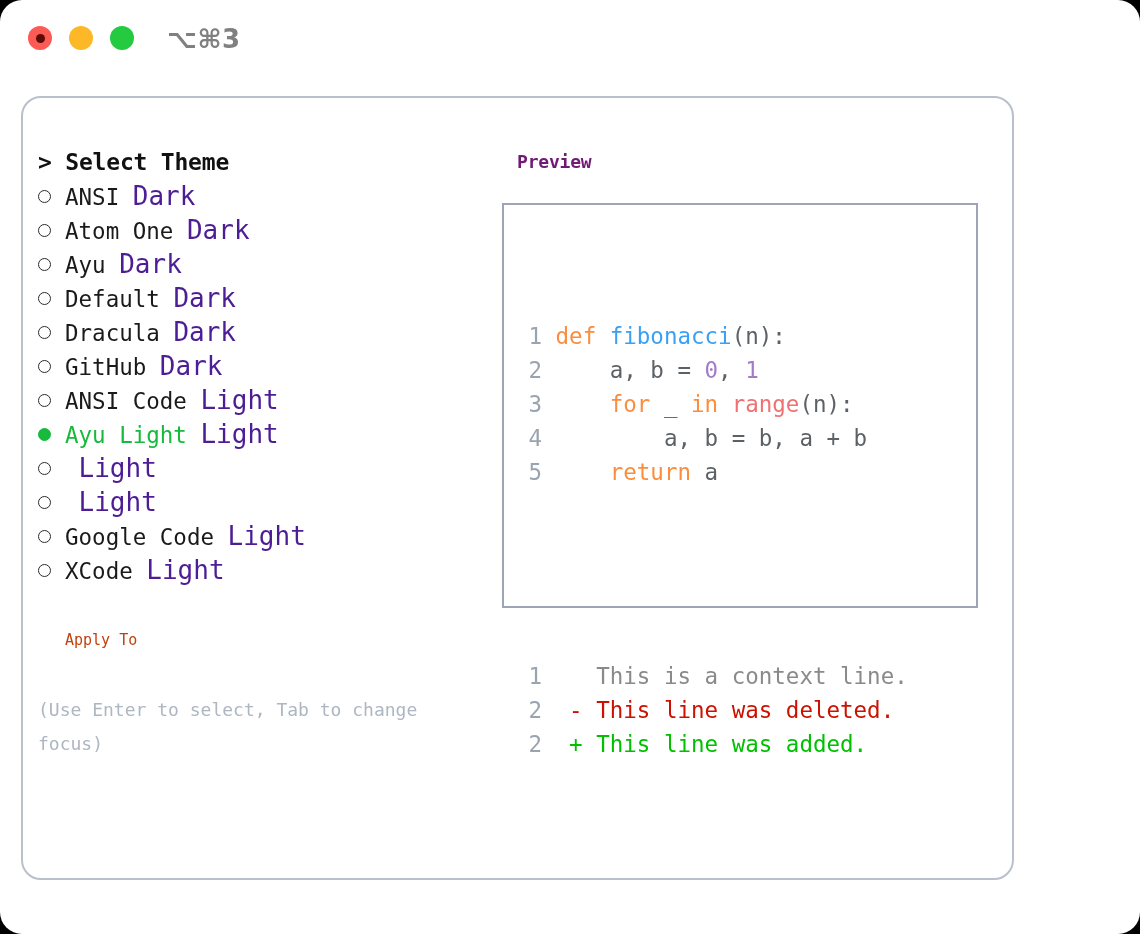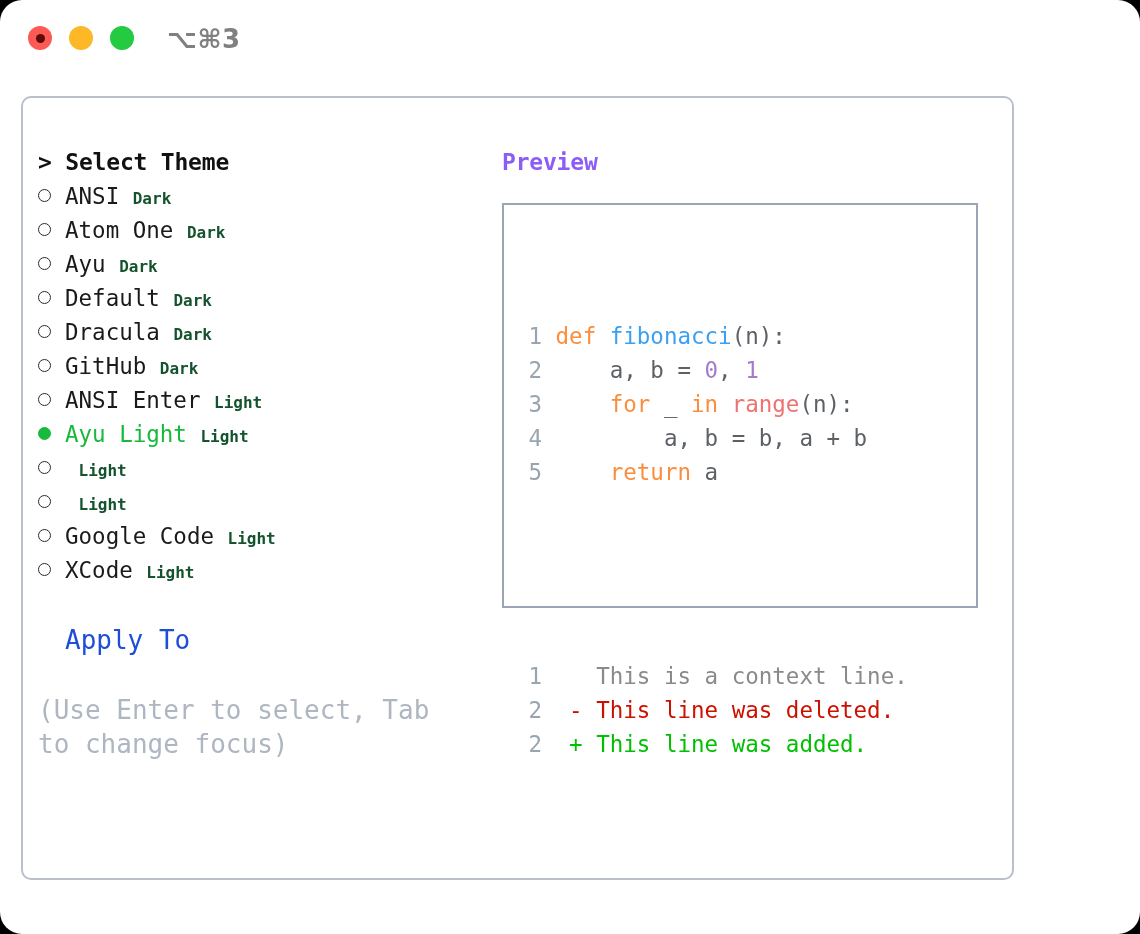--- a/index.html
+++ b/index.html
@@ -74,21 +74,21 @@
   }
 
   
   .panel {
     position: absolute;
     left: 21px;
     top: 96px;
     width: 993px;
     height: 784px;
     border: 2px solid #b9c0cc;
-    border-radius: 10px;
+    border-radius: 20px;
     box-sizing: border-box;
     background: #ffffff;
   }
 
   .columns {
     position: absolute;
     left: 0; top: 0;
     width: 100%; height: 100%;
   }
 
@@ -112,23 +112,23 @@
   .section-title {
     font-size: 23px;
     font-weight: 700;
     color: #111111;
     letter-spacing: -0.2px;
     white-space: pre;
     line-height: 34px;
     height: 34px;
   }
   .section-title-plain {
-    font-size: 26px;
+    font-size: 15px;
     font-weight: 400;
-    color: #1d4ed8;
+    color: #c2410c;
     white-space: pre;
     line-height: 34px;
     height: 34px;
     padding-left: 27px;
   }
 
   .marker {
     display: inline-block;
     width: 27px;
     flex: 0 0 27px;
@@ -154,49 +154,49 @@
   }
 
   .theme-name {
     color: #1a1a1a;
     font-size: 22.5px;
   }
   .theme-name.selected {
     color: #17ba3c;
   }
   .variant {
-    color: #14532d;
-    font-size: 16px;
-    font-weight: bold;
+    color: #4c1d95;
+    font-size: 26px;
   }
 
   .spacer-lg { height: 36px; }
 
   .hint {
     color: #aeb6c2;
-    font-size: 26px;
+    font-size: 18px;
     line-height: 34px;
     width: 420px;
     white-space: pre-wrap;
   }
 
   
   .right-col {
     position: absolute;
     left: 479px;
     top: 47px;
     width: 500px;
   }
 
   .preview-label {
-    font-size: 23px;
+    font-size: 18px;
     font-weight: 700;
-    color: #8b5cf6;
+    color: #701a75;
     line-height: 34px;
     letter-spacing: -0.2px;
+    margin-left: 15px;
   }
 
   .code-box {
     position: absolute;
     left: 0;
     top: 58px;
     width: 476px;
     height: 405px;
     border: 2px solid #9ba5b5;
     box-sizing: border-box;
@@ -255,21 +255,21 @@
 
         <div class="section-title">&gt; Select Theme</div>
 
         <div id="theme-list">
             <div class="row"><span class="marker"><span class="bullet empty"></span></span><span class="theme-name">ANSI</span><span> </span><span class="variant">Dark</span></div>
             <div class="row"><span class="marker"><span class="bullet empty"></span></span><span class="theme-name">Atom One</span><span> </span><span class="variant">Dark</span></div>
             <div class="row"><span class="marker"><span class="bullet empty"></span></span><span class="theme-name">Ayu</span><span> </span><span class="variant">Dark</span></div>
             <div class="row"><span class="marker"><span class="bullet empty"></span></span><span class="theme-name">Default</span><span> </span><span class="variant">Dark</span></div>
             <div class="row"><span class="marker"><span class="bullet empty"></span></span><span class="theme-name">Dracula</span><span> </span><span class="variant">Dark</span></div>
             <div class="row"><span class="marker"><span class="bullet empty"></span></span><span class="theme-name">GitHub</span><span> </span><span class="variant">Dark</span></div>
-            <div class="row"><span class="marker"><span class="bullet empty"></span></span><span class="theme-name">ANSI Enter</span><span> </span><span class="variant">Light</span></div>
+            <div class="row"><span class="marker"><span class="bullet empty"></span></span><span class="theme-name">ANSI Code</span><span> </span><span class="variant">Light</span></div>
             <div class="row"><span class="marker"><span class="bullet filled"></span></span><span class="theme-name selected">Ayu Light</span><span> </span><span class="variant">Light</span></div>
             <div class="row"><span class="marker"><span class="bullet empty"></span></span><span> </span><span class="variant">Light</span></div>
             <div class="row"><span class="marker"><span class="bullet empty"></span></span><span> </span><span class="variant">Light</span></div>
             <div class="row"><span class="marker"><span class="bullet empty"></span></span><span class="theme-name">Google Code</span><span> </span><span class="variant">Light</span></div>
             <div class="row"><span class="marker"><span class="bullet empty"></span></span><span class="theme-name">XCode</span><span> </span><span class="variant">Light</span></div>
           </div>
 
         <div class="spacer-lg"></div>
 
         <div class="section-title-plain">Apply To</div>

